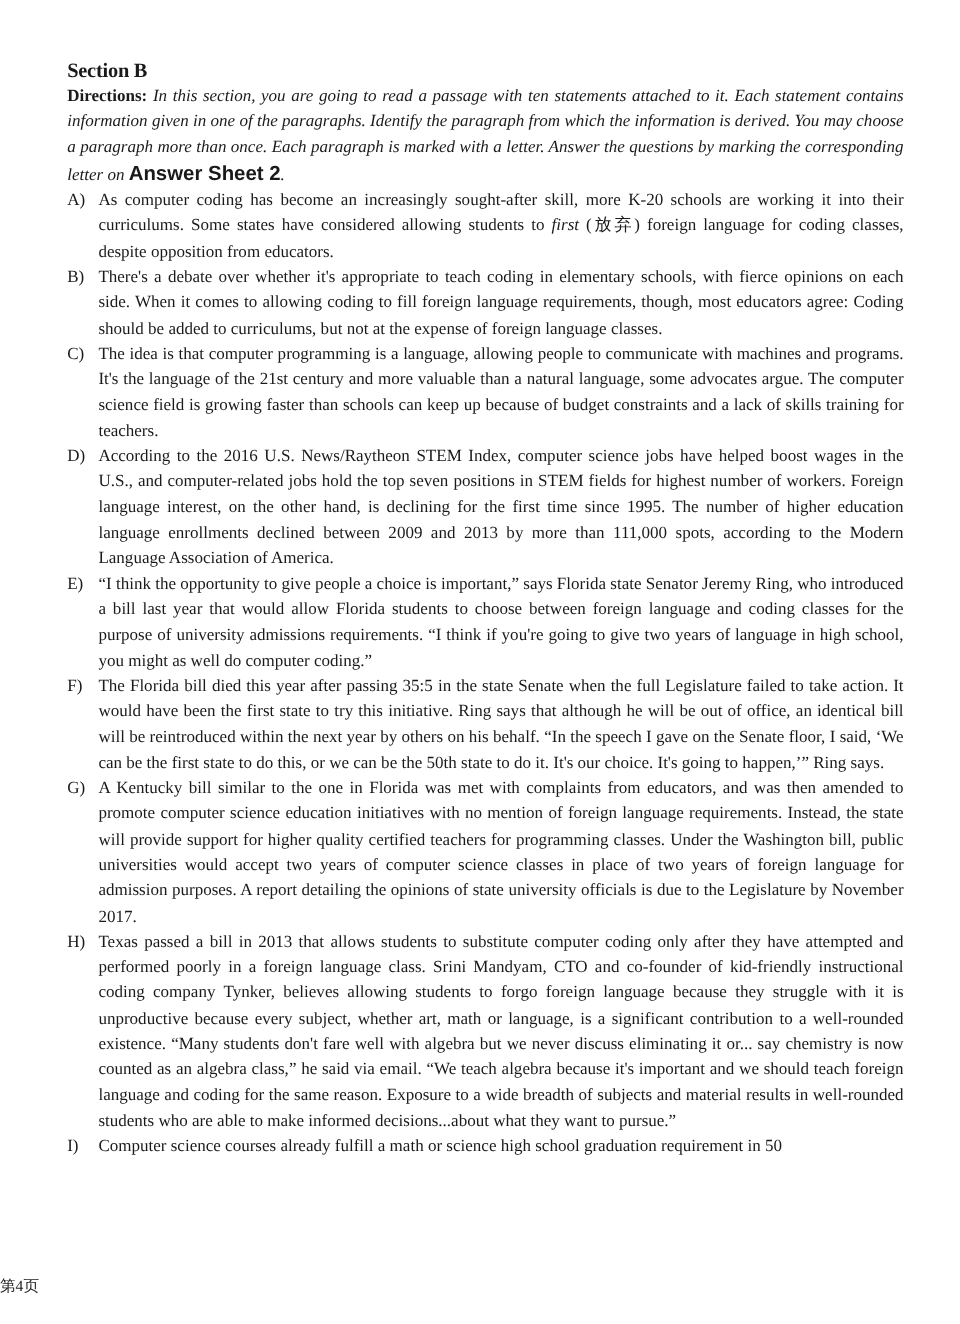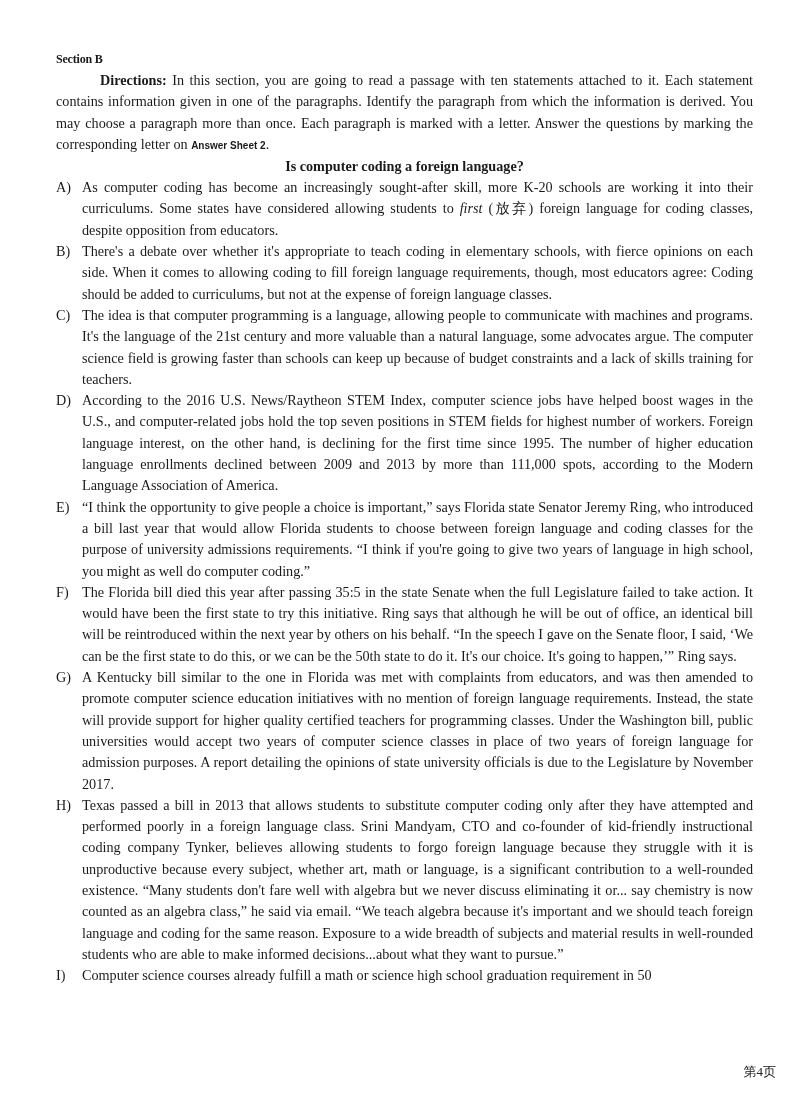--- a/index.html
+++ b/index.html
@@ -3,54 +3,53 @@
 <meta charset="utf-8">
 <style>
   html, body { margin: 0; padding: 0; background: #ffffff; }
   body {
     width: 800px; height: 1103px; overflow: hidden; position: relative;
     font-family: "Liberation Serif", "DejaVu Serif", serif;
     color: #1a1a1a;
   }
   .page { position: absolute; left: 56px; top: 48px; width: 697px; }
   .section-title {
-    font-weight: bold; font-size: 12px; line-height: 22px; margin: 0;
+    font-weight: bold; font-size: 17px; line-height: 22px; margin: 0;
     letter-spacing: -0.2px;
   }
   .directions {
     font-size: 14.2px; line-height: 21.3px; text-align: justify; margin: 0;
     text-align-last: left;
   }
-  .directions .lbl { font-weight: bold; font-style: normal; margin-left: 44px; }
-  .directions .txt { }
-  .directions .sheet { font-family: "Liberation Sans", "DejaVu Sans", sans-serif; font-weight: bold; font-style: normal; font-size: 10px; }
+  .directions .lbl { font-weight: bold; font-style: normal; }
+  .directions .txt { font-style: italic; }
+  .directions .sheet { font-family: "Liberation Sans", "DejaVu Sans", sans-serif; font-weight: bold; font-style: normal; font-size: 17px; }
   .passage-title {
     text-align: center; font-weight: bold; font-size: 14.2px; line-height: 21px; margin: 0;
   }
   .para {
     position: relative; padding-left: 26px; margin: 0;
     font-size: 14.2px; line-height: 21.3px; text-align: justify;
   }
   .para .letter { position: absolute; left: 0; top: 0; }
   .para .body { display: block; }
   .para .body i { font-style: italic; }
   .footer {
-    position: absolute; top: 1064px; left: 0; width: 776px; text-align: right;
+    position: absolute; top: 1064px; left: 0; width: 776px; text-align: left;
     font-size: 13px; line-height: 16px; color: #222;
   }
 </style>
 </head>
 <body>
 
 <div class="page">
   <h2 class="section-title">Section B</h2>
 
   <p class="directions"><span class="lbl">Directions:</span><span class="txt"> In this section, you are going to read a passage with ten statements attached to it. Each statement contains information given in one of the paragraphs. Identify the paragraph from which the information is derived. You may choose a paragraph more than once. Each paragraph is marked with a letter. Answer the questions by marking the corresponding letter on </span><span class="sheet">Answer Sheet 2</span><span class="txt">.</span></p>
 
-  <h3 class="passage-title">Is computer coding a foreign language?</h3>
 
   <div class="para">
     <span class="letter">A)</span>
     <span class="body"><span>As computer coding has become an increasingly sought-after skill, more K-20 schools are working it into their curriculums. Some states have considered allowing students to </span><i>first</i><span> (放弃) foreign language for coding classes, despite opposition from educators.</span></span>
   </div>
 
   <div class="para">
     <span class="letter">B)</span>
     <span class="body">There's a debate over whether it's appropriate to teach coding in elementary schools, with fierce opinions on each side. When it comes to allowing coding to fill foreign language requirements, though, most educators agree: Coding should be added to curriculums, but not at the expense of foreign language classes.</span>
   </div>

